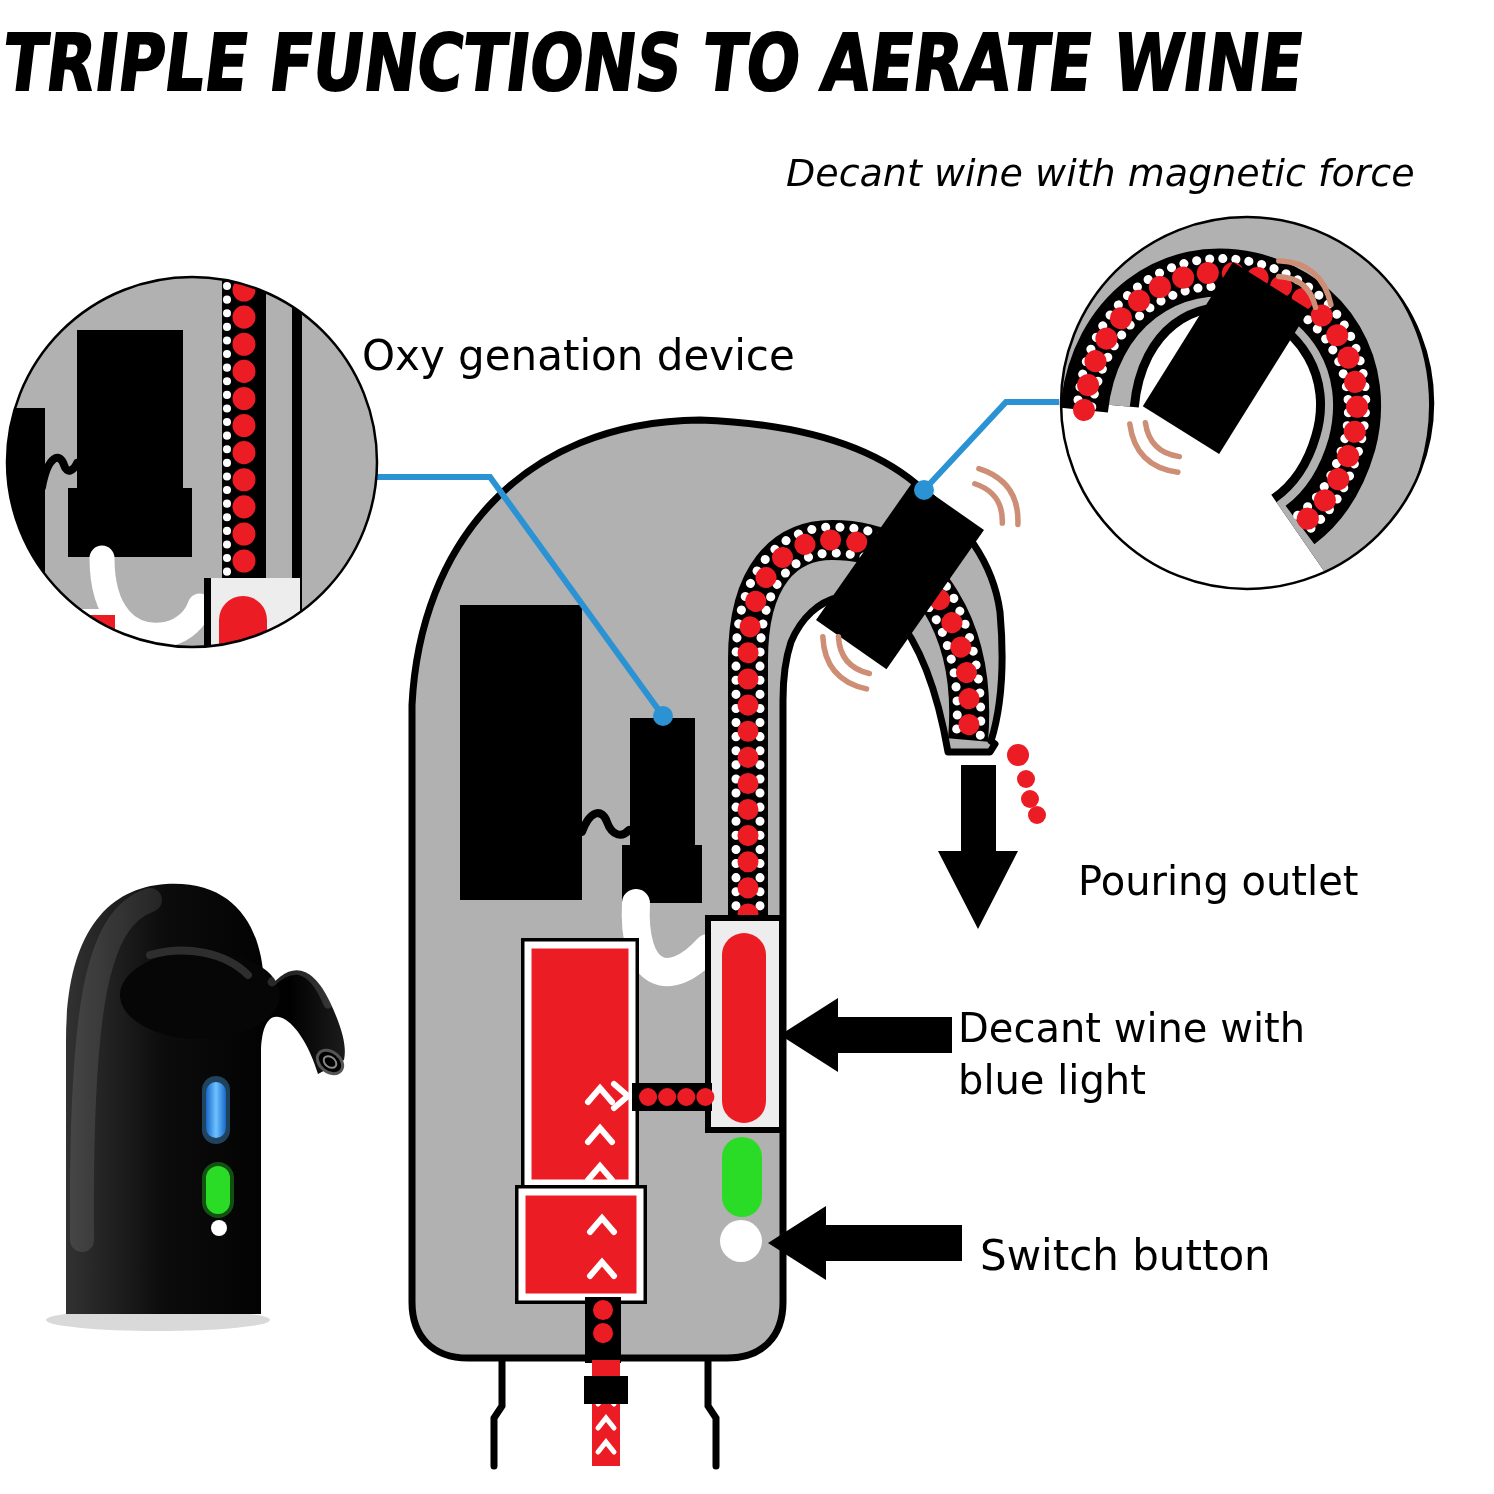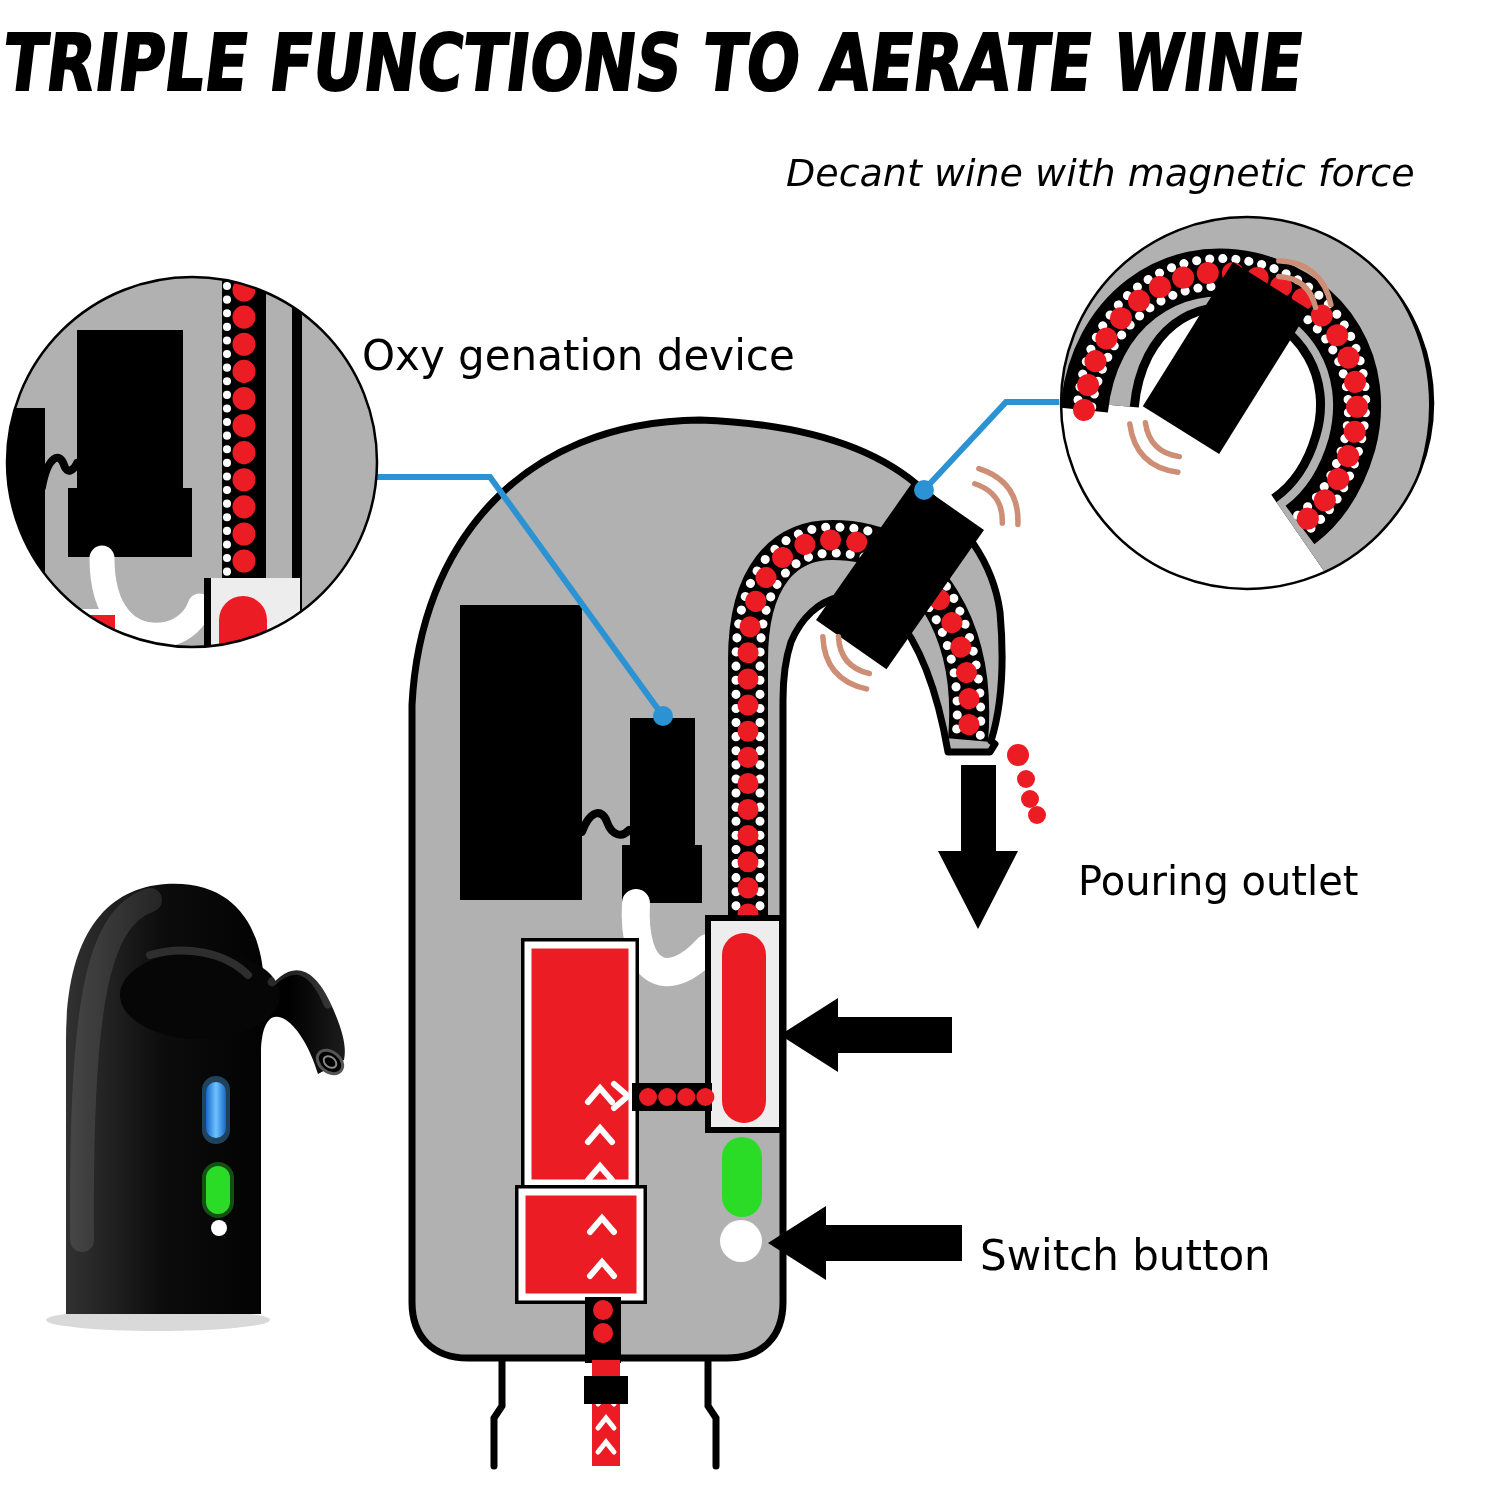--- a/index.html
+++ b/index.html
@@ -190,15 +190,19 @@
     <rect x="202" y="1162" width="32" height="56" rx="16" style="fill:var(--indicator-green);opacity:0.35"></rect>
     <rect x="206" y="1166" width="24" height="48" rx="12" style="fill:var(--indicator-green)"></rect>
     <circle cx="219" cy="1228" r="8" style="fill:#ffffff"></circle>
   </g>
 </svg>
 
 <div class="lbl title">TRIPLE FUNCTIONS TO AERATE WINE</div>
 <div class="lbl l-magnetic">Decant wine with magnetic force</div>
 <div class="lbl l-oxy">Oxy genation device</div>
 <div class="lbl l-pour">Pouring outlet</div>
+<div class="lbl l-blue">
+  <div>Decant wine with</div>
+  <div>blue light</div>
+</div>
 <div class="lbl l-switch">Switch button</div>
 
 </div>
 
 </body></html>

